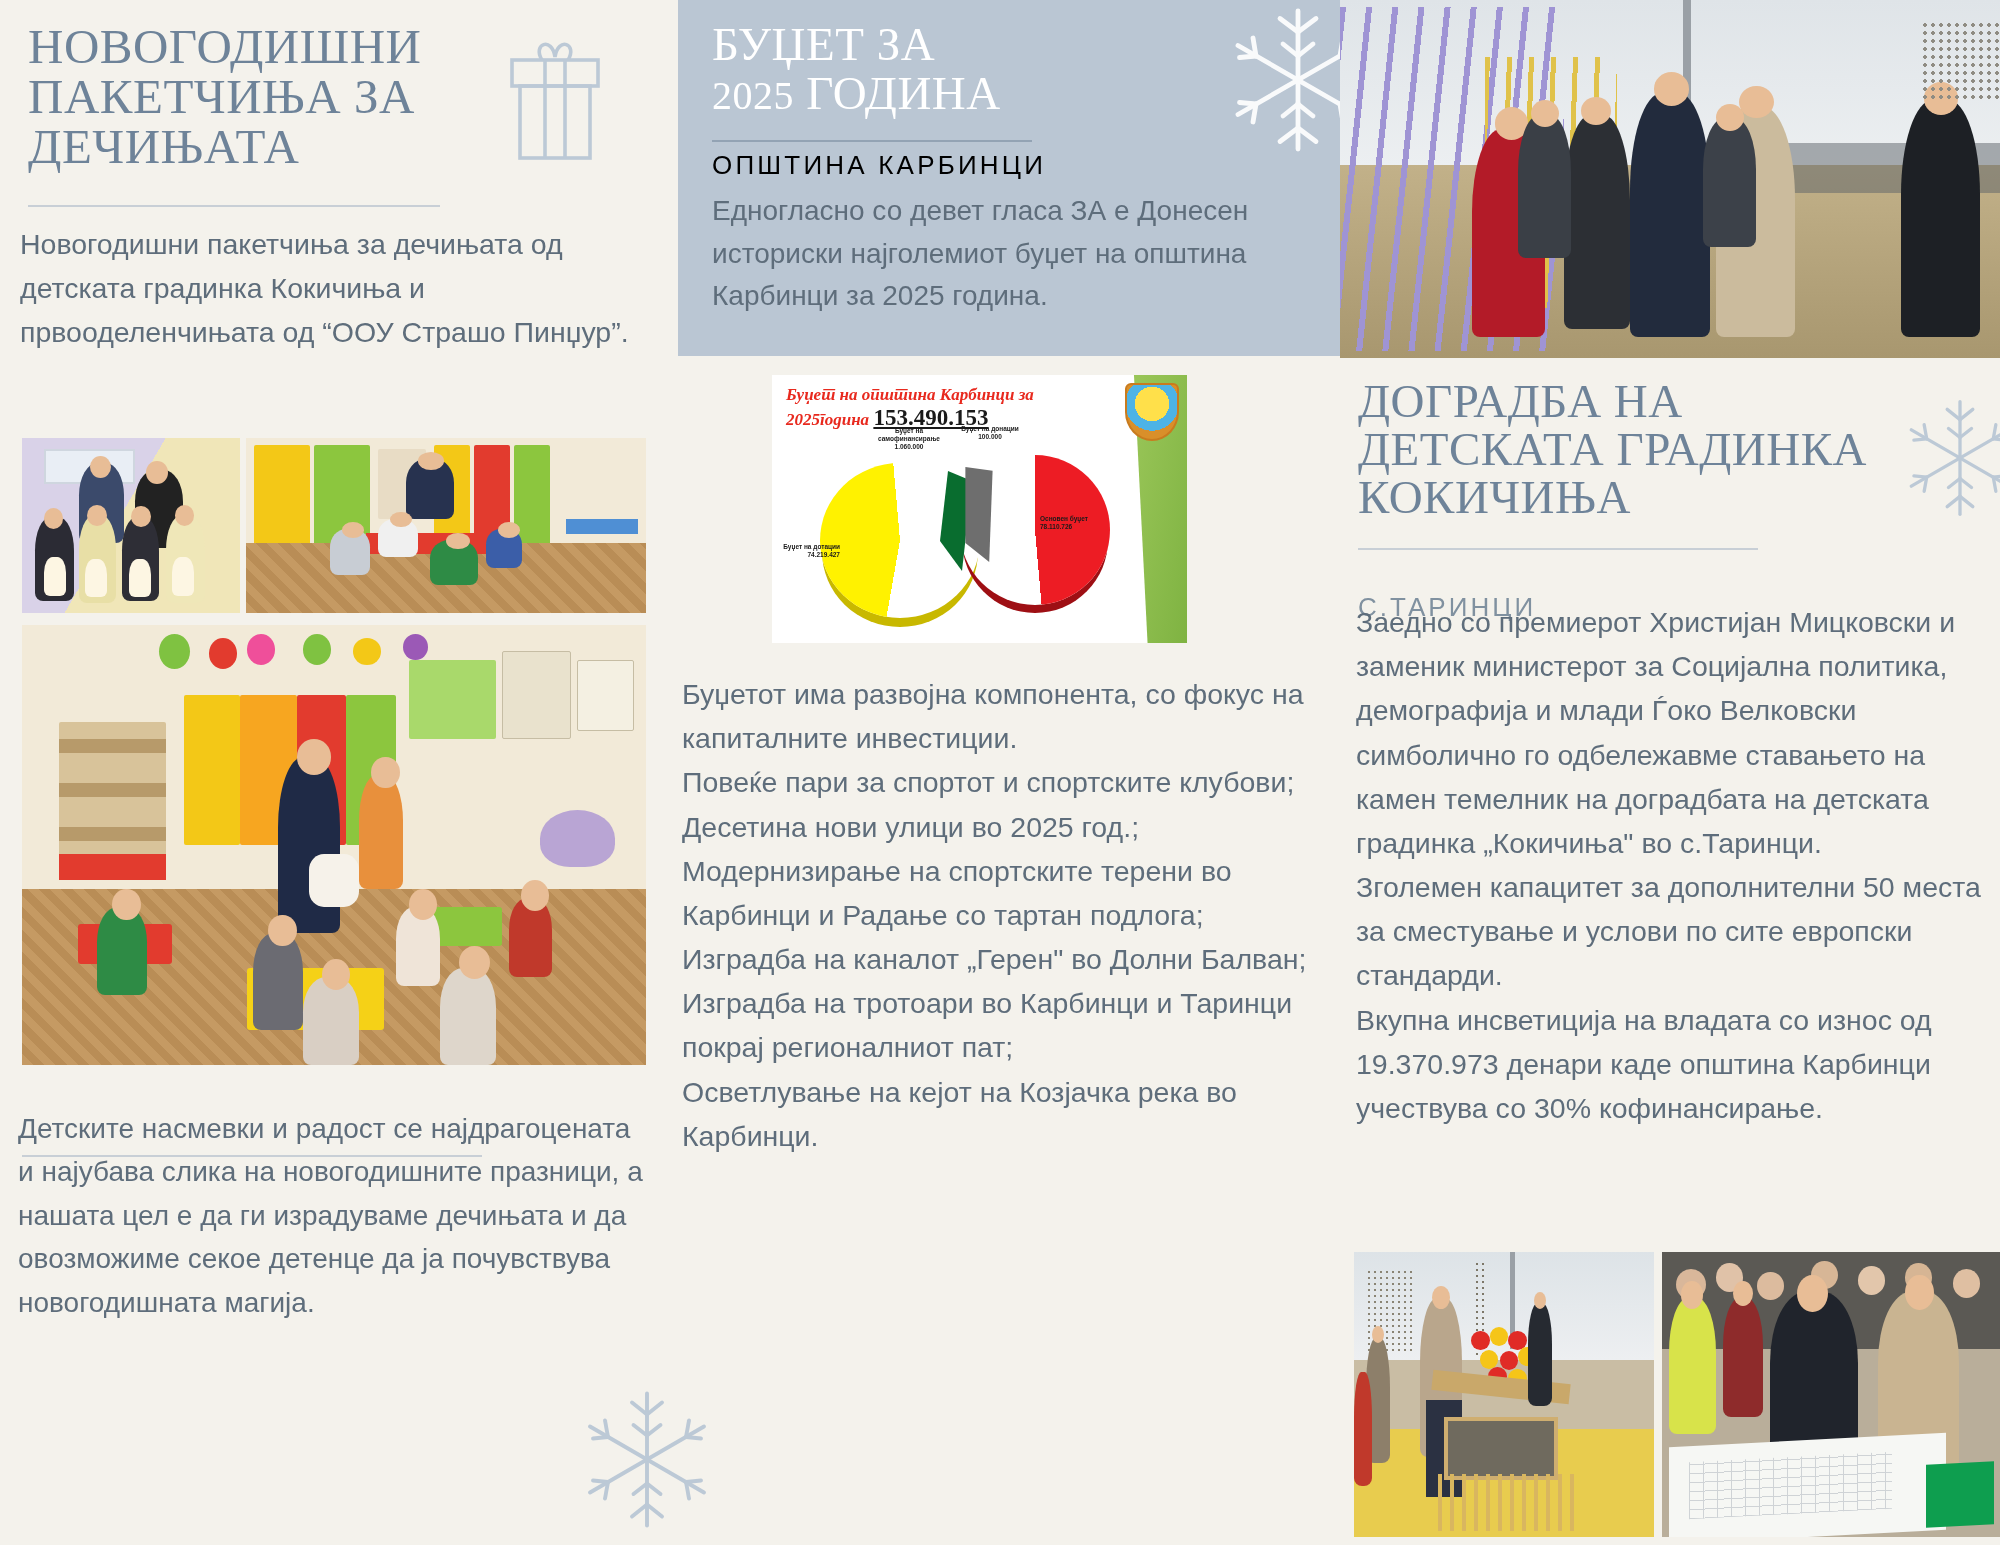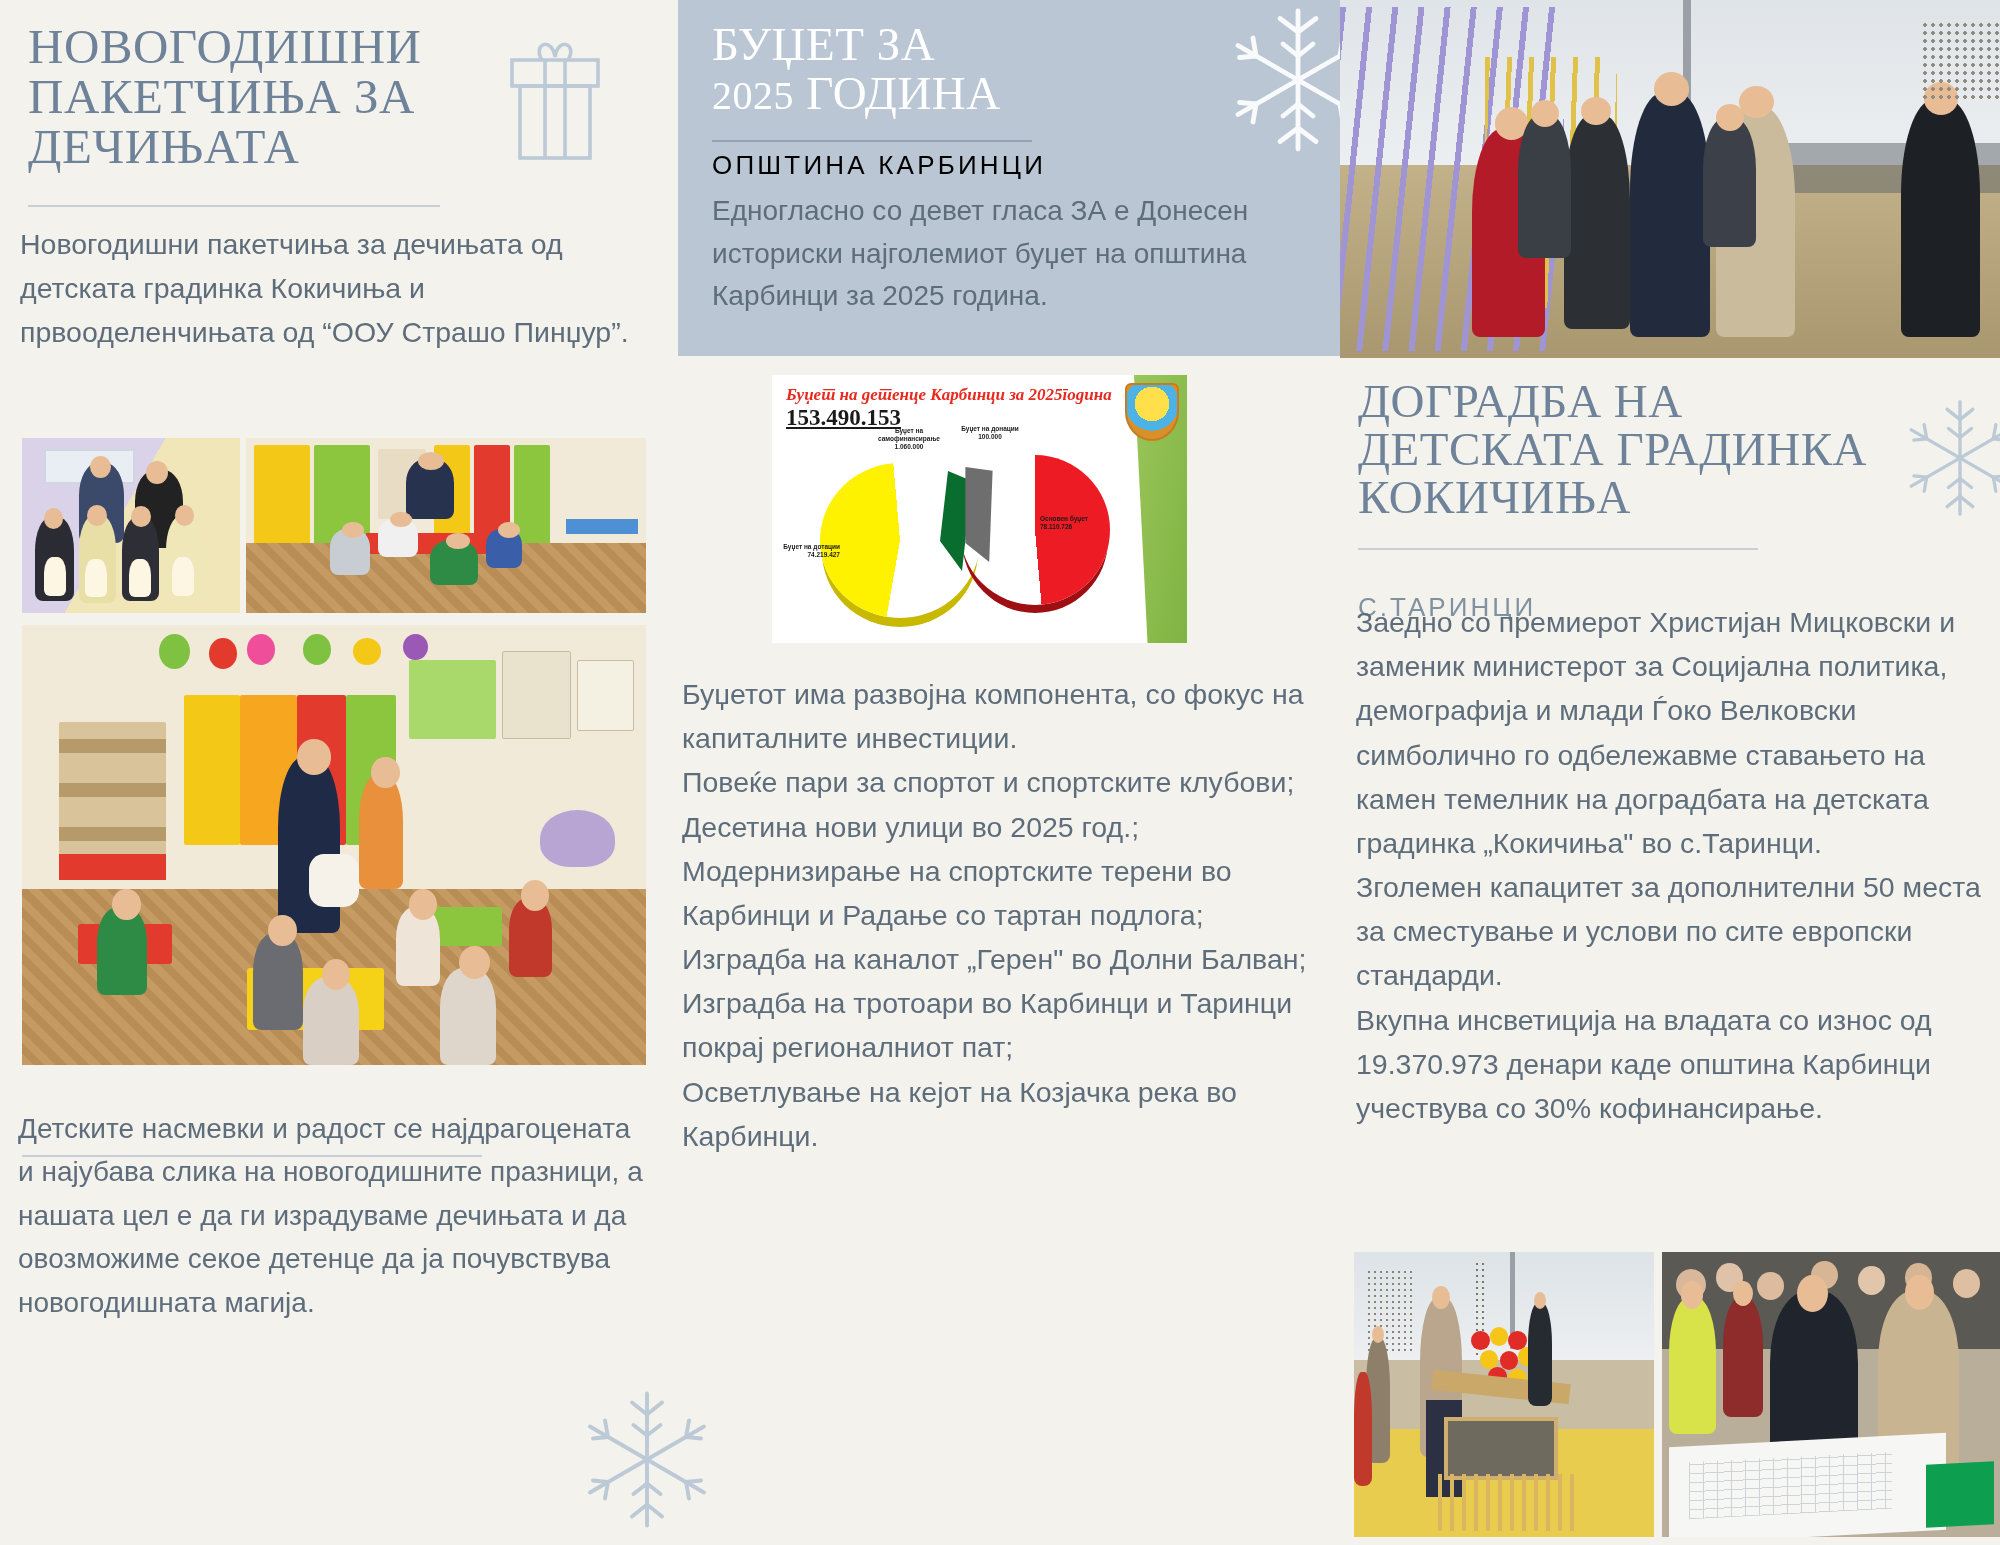--- a/index.html
+++ b/index.html
@@ -300,21 +300,21 @@
           </g>
         </svg>
       </div>
     </div>
 
     <div class="chart-box" style="left:112px;top:375px;">
       <div class="crest-band"></div>
       <div class="crest"></div>
 
       <div class="chart-title">
-        <span>Буџет на детенце Карбинци за 2025година</span>
+        <span>Буџет на општина Карбинци за 2025година</span>
         <span class="amt">153.490.153</span>
       </div>
 
       <div class="pie-wrap">
         <div class="pie-yellow"></div>
         <div class="pie-red"></div>
         <div class="pie-green"></div>
         <div class="pie-gray"></div>
       </div>
 

